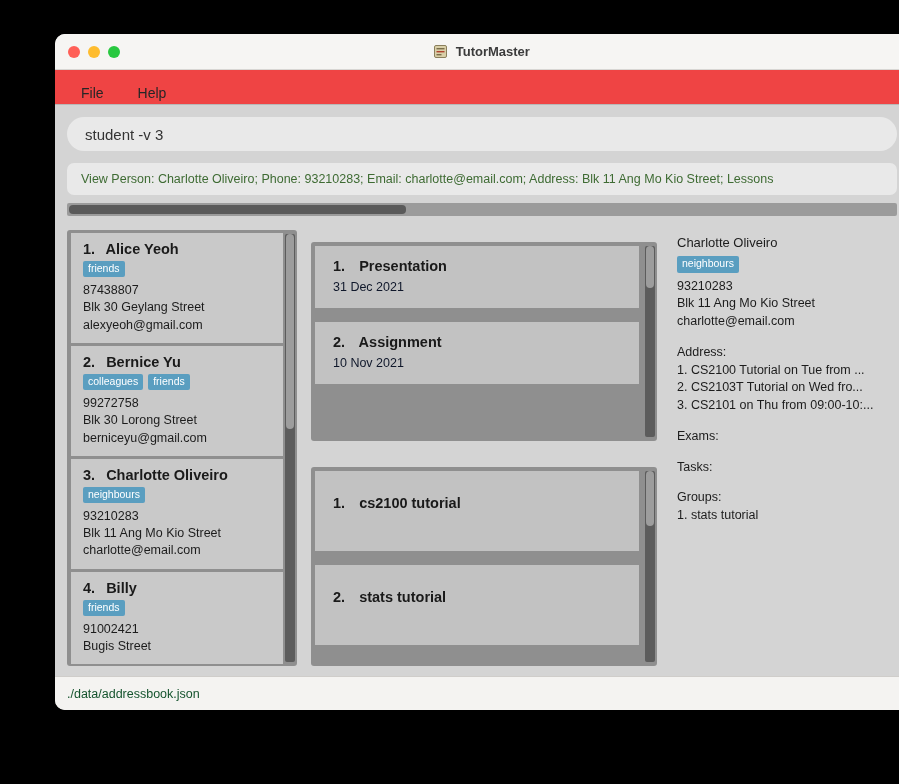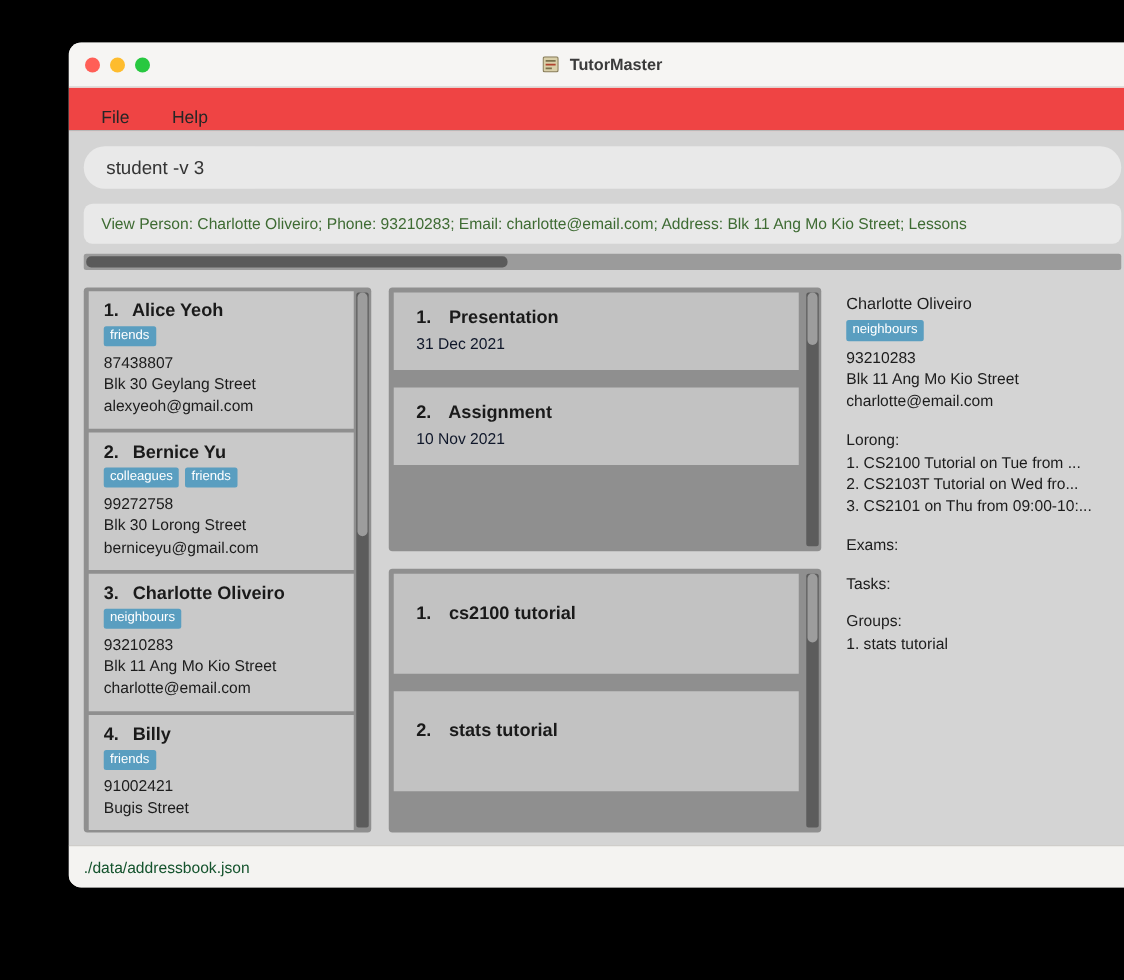--- a/index.html
+++ b/index.html
@@ -215,20 +215,21 @@
     gap: 14px;
     min-width: 0;
   }
   .mid-panel {
     background: #8f8f8f;
     border-radius: 3px;
     position: relative;
     overflow: hidden;
     flex: 1 1 0;
     min-height: 0;
+    margin-top: 12px;
   }
   .mid-card {
     background: #c2c2c2;
     margin: 4px 18px 6px 4px;
     padding: 12px 14px 14px 18px;
     box-sizing: border-box;
   }
   .mid-card .mrow1 {
     font-size: 14.5px;
     font-weight: bold;
@@ -420,21 +421,21 @@
 
       <div class="detail-panel">
         <div class="dname">Charlotte Oliveiro</div>
         <div class="tags">
           <span class="tag">neighbours</span>
         </div>
         <div class="dline">93210283</div>
         <div class="dline">Blk 11 Ang Mo Kio Street</div>
         <div class="dline">charlotte@email.com</div>
 
-        <div class="dsection">Lorong:</div>
+        <div class="dsection">Address:</div>
         <div class="dline">1. CS2100 Tutorial on Tue from ...</div>
         <div class="dline">2. CS2103T Tutorial on Wed fro...</div>
         <div class="dline">3. CS2101 on Thu from 09:00-10:...</div>
 
         <div class="dsection">Exams:</div>
         <div class="dsection">Tasks:</div>
         <div class="dsection">Groups:</div>
         <div class="dline">1. stats tutorial</div>
       </div>
 

